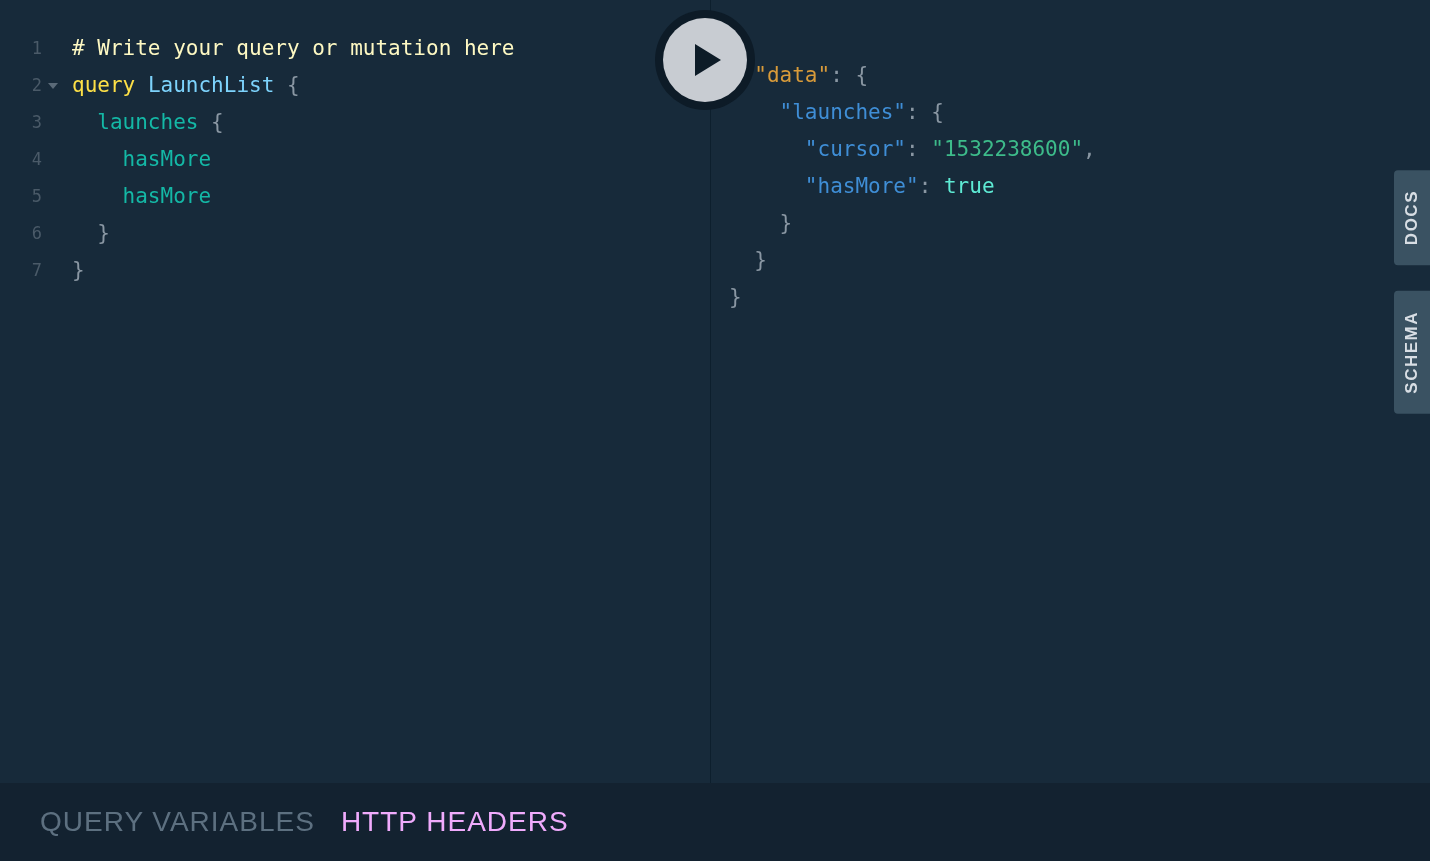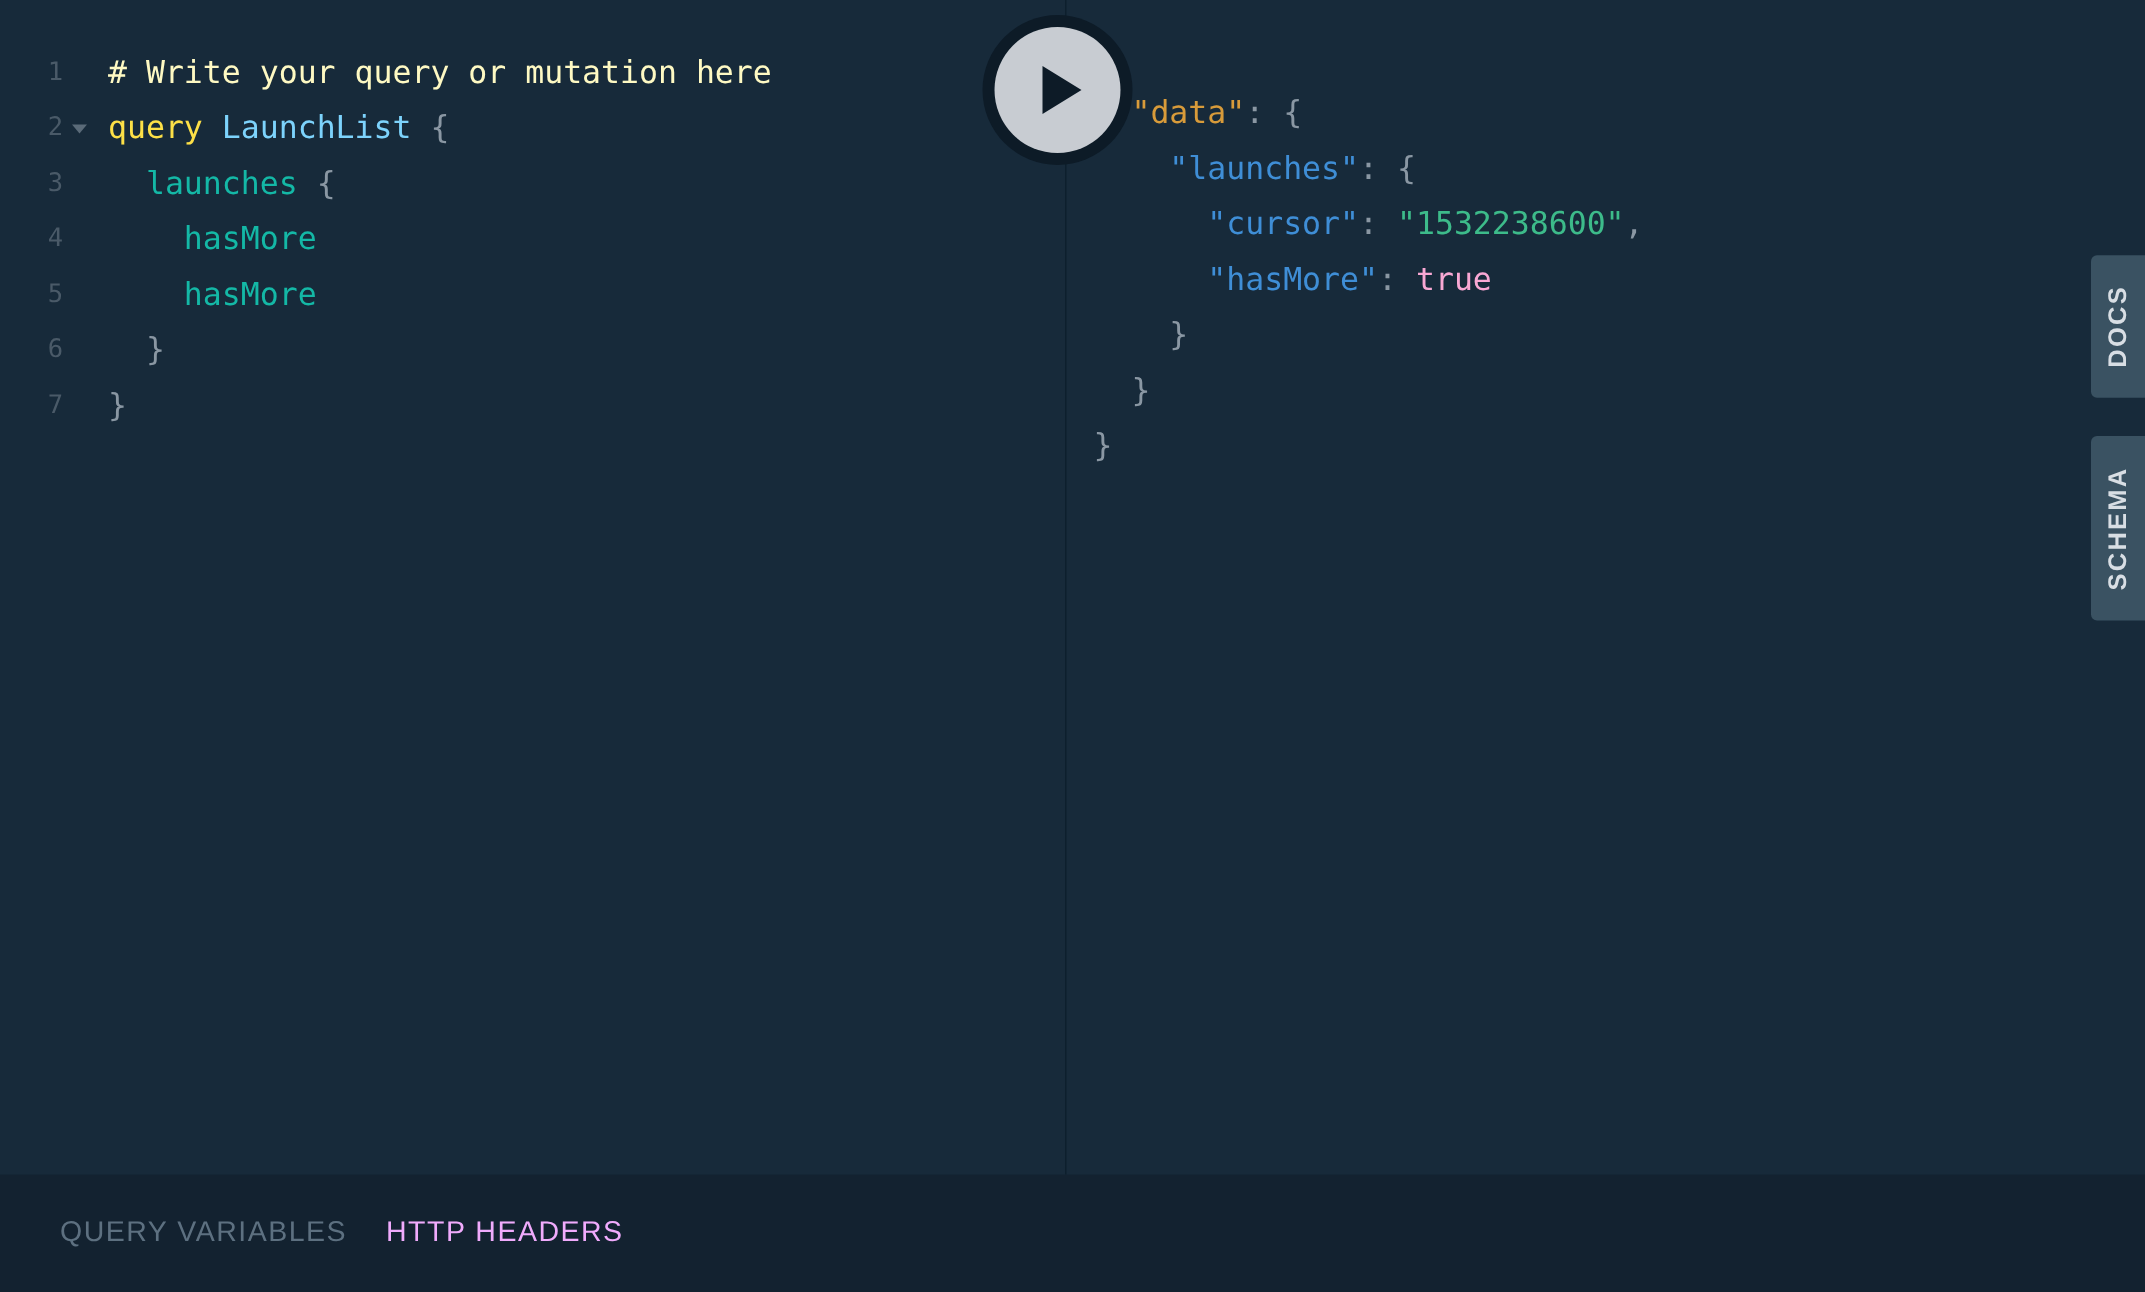--- a/index.html
+++ b/index.html
@@ -78,21 +78,21 @@
   .result-code {
     font-size: 21px;
     line-height: 37px;
     white-space: pre;
     padding-left: 6px;
   }
   .rbrace { color: #8a97a3; }
   .rkey-top { color: #d89b3a; }
   .rkey { color: #3f8ed6; }
   .rstr { color: #3dbb8a; }
-  .rbool { color: #f9a8d4; }
+  .rbool { color: #5eead4; }
   .rcolon { color: #8a97a3; }
 
   .result-arrows {
     position: absolute;
     left: 0;
     top: 20px;
     width: 20px;
   }
   .result-arrows .ra {
     height: 37px;
@@ -163,21 +163,21 @@
   }
 
   .footer {
     height: 78px;
     background: #132230;
     display: flex;
     align-items: center;
     justify-content: space-between;
     padding: 0 40px;
     font-family: -apple-system, 'Segoe UI', sans-serif;
-    font-size: 19px;
+    font-size: 28px;
     letter-spacing: 1px;
   }
   .footer-left, .footer-right {
     display: flex;
     gap: 26px;
   }
   .footer-tab {
     color: #5d7080;
     cursor: pointer;
   }

